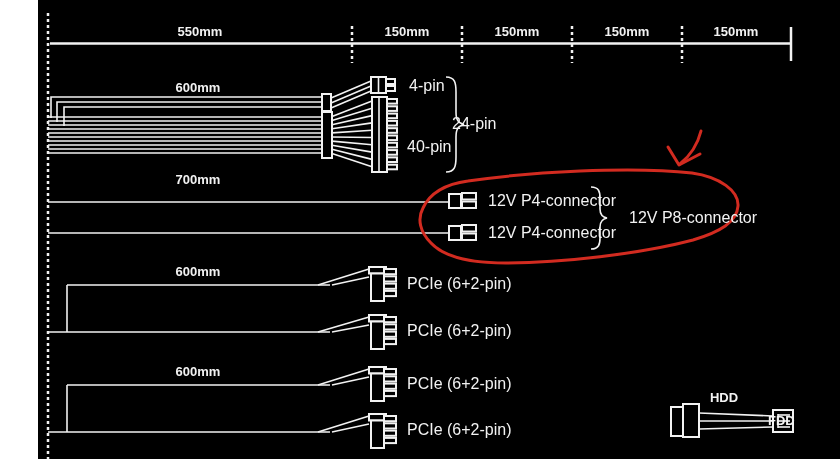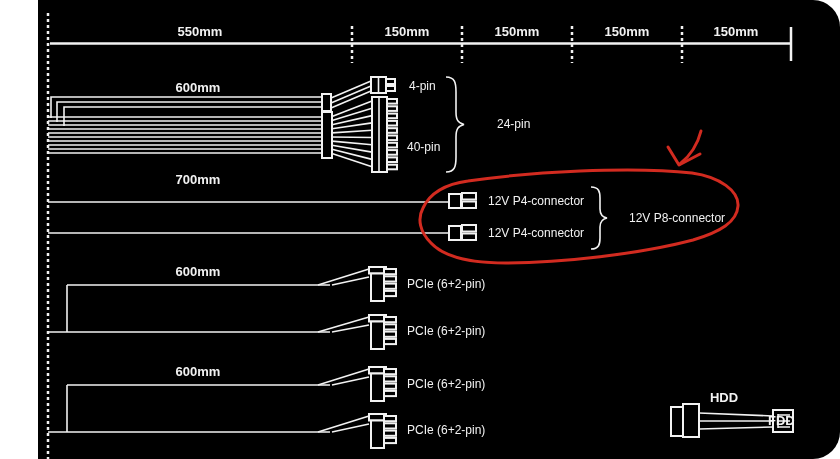--- a/index.html
+++ b/index.html
@@ -6,30 +6,29 @@
     --bg:#000000;
     --line:#f2f2f2;
     --red:#d22b20;
     --page:#ffffff;
   }
   html,body{margin:0;padding:0;background:var(--page);}
   .frame{
     position:relative;width:840px;height:459px;overflow:hidden;
     background:var(--page);
     font-family:"Liberation Sans",sans-serif;
-    border-radius:27px;
   }
   .canvas{position:absolute;left:38px;top:0;width:802px;height:459px;background:var(--bg);}
   svg.art{position:absolute;left:0;top:0;}
   .w{stroke:var(--line);fill:none;stroke-width:1.6;}
   .wt{stroke:var(--line);fill:none;stroke-width:2.5;}
   .wf{stroke:var(--line);fill:#000;stroke-width:2;}
   .dot{stroke:var(--line);fill:none;stroke-width:2.5;stroke-dasharray:3 3;}
   .red{stroke:var(--red);fill:none;stroke-width:3;stroke-linecap:round;stroke-linejoin:round;}
-  .lbl{position:absolute;color:var(--line);font-size:12px;line-height:1;white-space:nowrap;}
+  .lbl{position:absolute;color:var(--line);font-size:16px;line-height:1;white-space:nowrap;}
   .b{font-weight:bold;font-size:13px;}
   .c{transform:translate(-50%,-50%);}
   .l{transform:translateY(-50%);}
 </style>
 </head>
 <body>
 
 <div class="frame">
   <div class="canvas"></div>
 
@@ -201,21 +200,21 @@
   <div class="lbl b c" style="left:627px;top:31px">150mm</div>
   <div class="lbl b c" style="left:736px;top:31px">150mm</div>
 
   <div class="lbl b c" style="left:198px;top:87px">600mm</div>
   <div class="lbl b c" style="left:198px;top:179px">700mm</div>
   <div class="lbl b c" style="left:198px;top:271px">600mm</div>
   <div class="lbl b c" style="left:198px;top:371px">600mm</div>
 
   <div class="lbl l" style="left:409px;top:86px">4-pin</div>
   <div class="lbl l" style="left:407px;top:147px">40-pin</div>
-  <div class="lbl l" style="left:497px;top:124px">24-pin</div>
+  <div class="lbl l" style="left:452px;top:124px">24-pin</div>
 
   <div class="lbl l" style="left:488px;top:201px">12V P4-connector</div>
   <div class="lbl l" style="left:488px;top:233px">12V P4-connector</div>
   <div class="lbl l" style="left:629px;top:218px">12V P8-connector</div>
 
   <div class="lbl l" style="left:407px;top:284px">PCIe (6+2-pin)</div>
   <div class="lbl l" style="left:407px;top:331px">PCIe (6+2-pin)</div>
   <div class="lbl l" style="left:407px;top:384px">PCIe (6+2-pin)</div>
   <div class="lbl l" style="left:407px;top:430px">PCIe (6+2-pin)</div>
 

